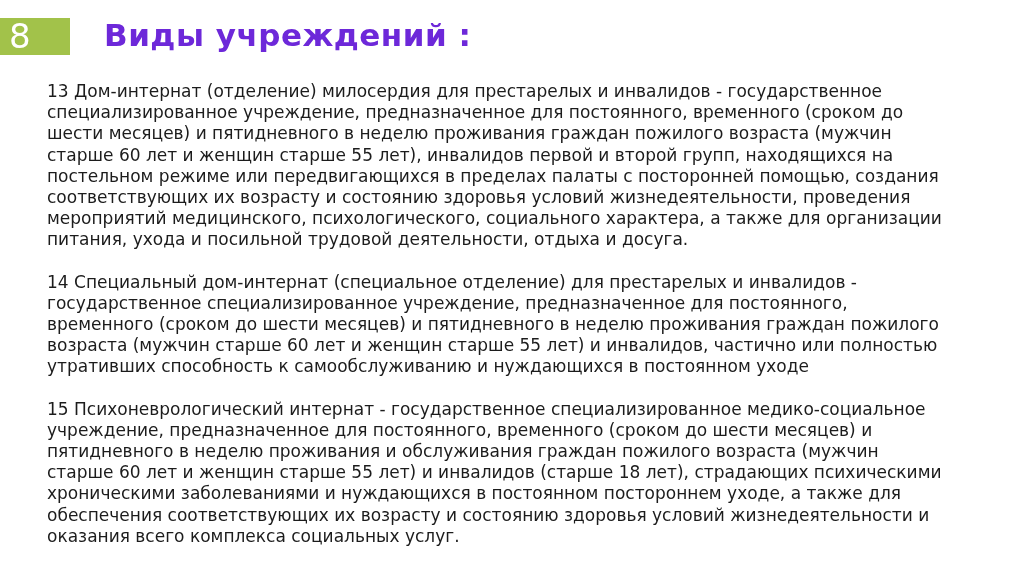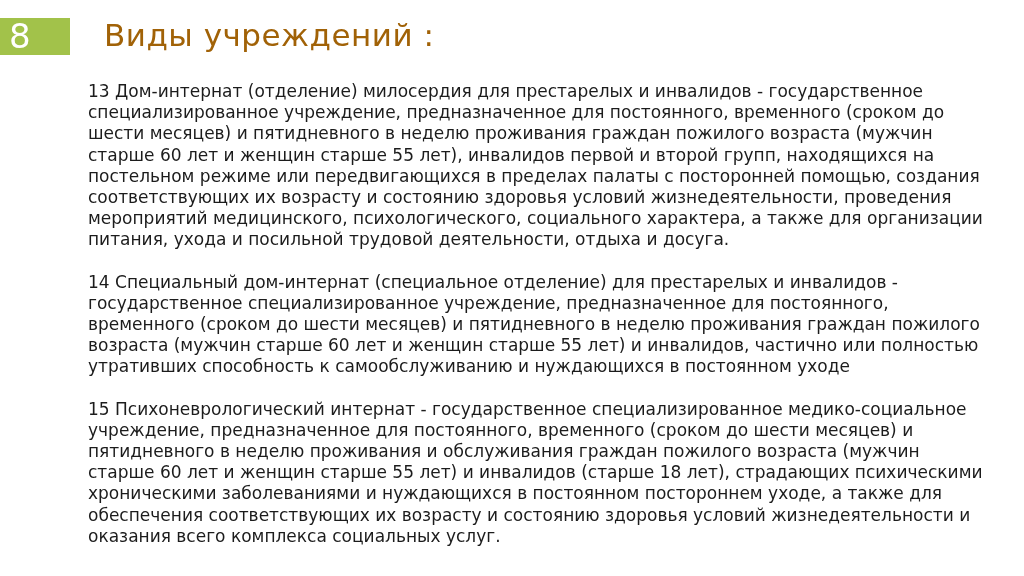--- a/index.html
+++ b/index.html
@@ -33,35 +33,34 @@
     color: #ffffff;
     font-size: 34px;
     font-weight: 400;
     line-height: 37px;
     padding-left: 9px;
   }
   .title {
     position: absolute;
     left: 104px;
     top: 17px;
-    color: #a16207;
+    color: #6d28d9;
     font-size: 31px;
-    font-weight: normal;
+    font-weight: bold;
     letter-spacing: 0.5px;
     white-space: nowrap;
   }
   .content {
     position: absolute;
     left: 47px;
     top: 81px;
     width: 902px;
     color: #1c1c1c;
     font-size: 17px;
     line-height: 21.2px;
-    margin-left: 41px;
   }
   .content p {
     margin-bottom: 21px;
   }
   .content p:last-child {
     margin-bottom: 0;
   }
 </style>
 </head>
 <body>

